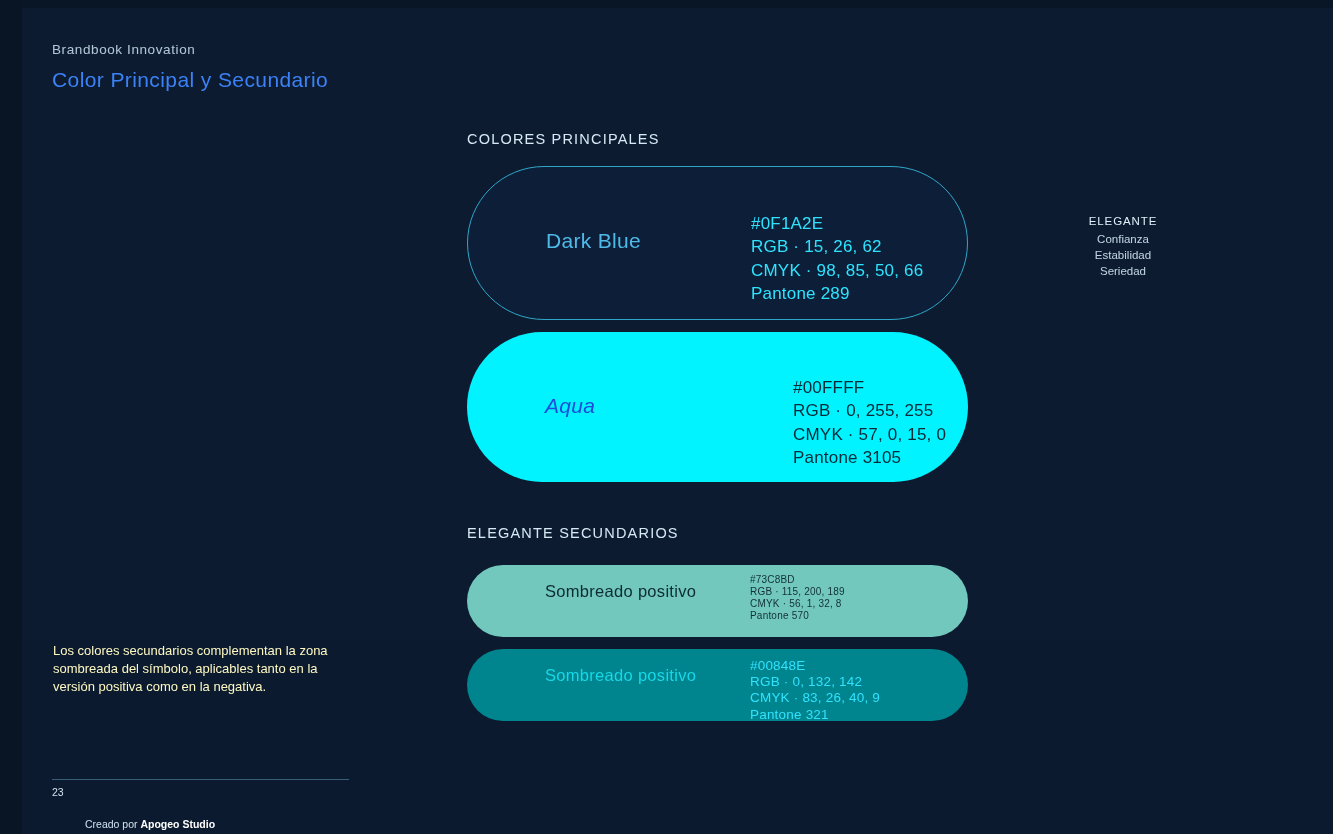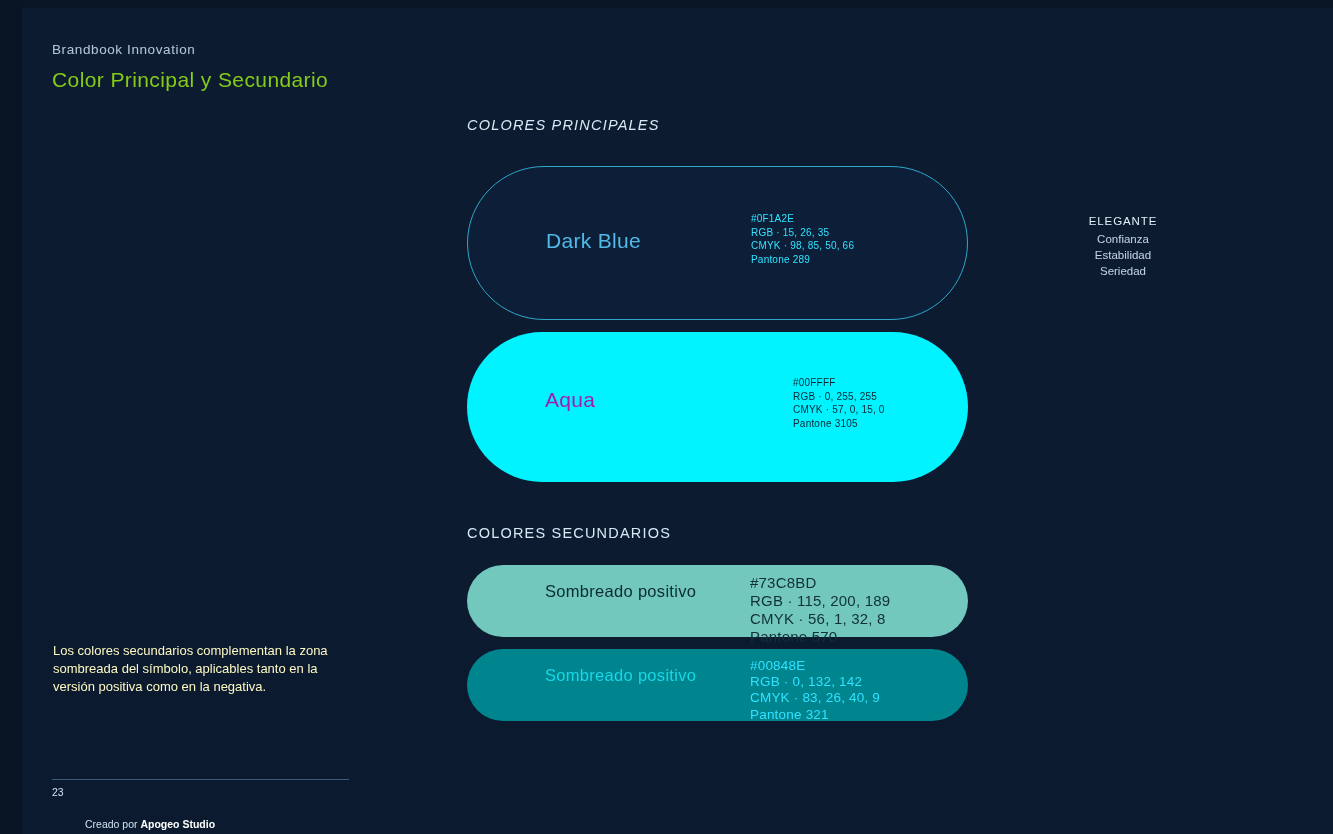--- a/index.html
+++ b/index.html
@@ -35,79 +35,79 @@
     position: absolute;
     left: 52px; top: 42px;
   }
   .eyebrow {
     color: #cfe6f2;
     font-size: 13.5px;
     letter-spacing: .6px;
     opacity: .85;
   }
   .title {
-    color: #84cc16;
+    color: #3b82f6;
     font-size: 21px;
     letter-spacing: .4px;
     margin-top: 11px;
   }
 
   
   .section-label {
     position: absolute;
     color: #d6eaf5;
     font-size: 14.5px;
     letter-spacing: 1.2px;
   }
-  #lbl-principales { left: 467px; top: 117px; font-style: italic; }
+  #lbl-principales { left: 467px; top: 131px; }
   #lbl-secundarios { left: 467px; top: 525px; }
 
   
   .swatch {
     position: absolute;
     border-radius: 999px;
     display: block;
   }
   .swatch .name {
     position: absolute;
     font-size: 21px;
     letter-spacing: .3px;
     line-height: 1.18;
   }
   .swatch .specs {
     position: absolute;
-    font-size: 10px;
+    font-size: 17px;
     line-height: 1.37;
     letter-spacing: .2px;
   }
 
   
   #sw-darkblue {
     left: 467px; top: 166px; width: 501px; height: 154px;
     background: #0d1f38;
     border: 1px solid #2fa7c9;
   }
   #sw-darkblue .name { left: 78px; top: 62px; color: #4fb9e8; }
   #sw-darkblue .specs { left: 283px; top: 45px; color: #2fe3ff; }
 
   
   #sw-aqua {
     left: 467px; top: 332px; width: 501px; height: 150px;
     background: #00f3ff;
   }
-  #sw-aqua .name { left: 78px; top: 56px; color: #a21caf; }
+  #sw-aqua .name { left: 78px; top: 62px; color: #1d4ed8; font-style: italic; }
   #sw-aqua .specs { left: 283px; top: 44px; color: #062a38; margin-left: 43px; }
 
   
   #sw-sec1 {
     left: 467px; top: 565px; width: 501px; height: 72px;
     background: #73c8bd;
   }
   #sw-sec1 .name { left: 78px; top: 17px; color: #0c2b33; font-size: 16.5px; }
-  #sw-sec1 .specs { left: 283px; top: 9px; color: #11303a; font-size: 15px; line-height: 1.2; }
+  #sw-sec1 .specs { left: 283px; top: 9px; color: #11303a; font-size: 10px; line-height: 1.2; }
 
   #sw-sec2 {
     left: 467px; top: 649px; width: 501px; height: 72px;
     background: #00848e;
   }
   #sw-sec2 .name { left: 78px; top: 17px; color: #16d8e8; font-size: 16.5px; }
   #sw-sec2 .specs { left: 283px; top: 9px; color: #2fe3ff; font-size: 13.5px; line-height: 1.2; }
 
   
   .attrs { position: absolute; width: 190px; text-align: center; }
@@ -163,27 +163,27 @@
 
   <div class="top-strip"></div>
   <div class="left-edge"></div>
 
   <div class="header">
     <div class="eyebrow">Brandbook Innovation</div>
     <div class="title">Color Principal y Secundario</div>
   </div>
 
   <div class="section-label" id="lbl-principales">COLORES PRINCIPALES</div>
-  <div class="section-label" id="lbl-secundarios">COLORES SECUNDARIOS</div>
+  <div class="section-label" id="lbl-secundarios">ELEGANTE SECUNDARIOS</div>
 
   <div class="swatch" id="sw-darkblue">
     <div class="name">Dark Blue</div>
     <div class="specs">
       <div>#0F1A2E</div>
-      <div>RGB · 15, 26, 35</div>
+      <div>RGB · 15, 26, 62</div>
       <div>CMYK · 98, 85, 50, 66</div>
       <div>Pantone 289</div>
     </div>
   </div>
 
   <div class="attrs" id="attrs-darkblue">
     <div class="attr-title">ELEGANTE</div>
     <div class="attr-item">Confianza</div>
     <div class="attr-item">Estabilidad</div>
     <div class="attr-item">Seriedad</div>

